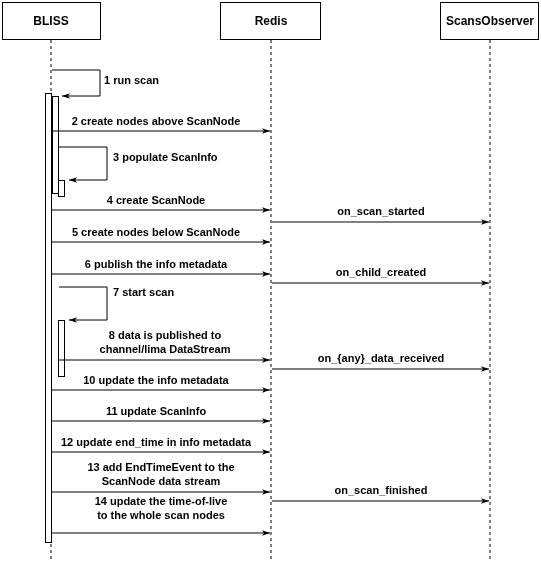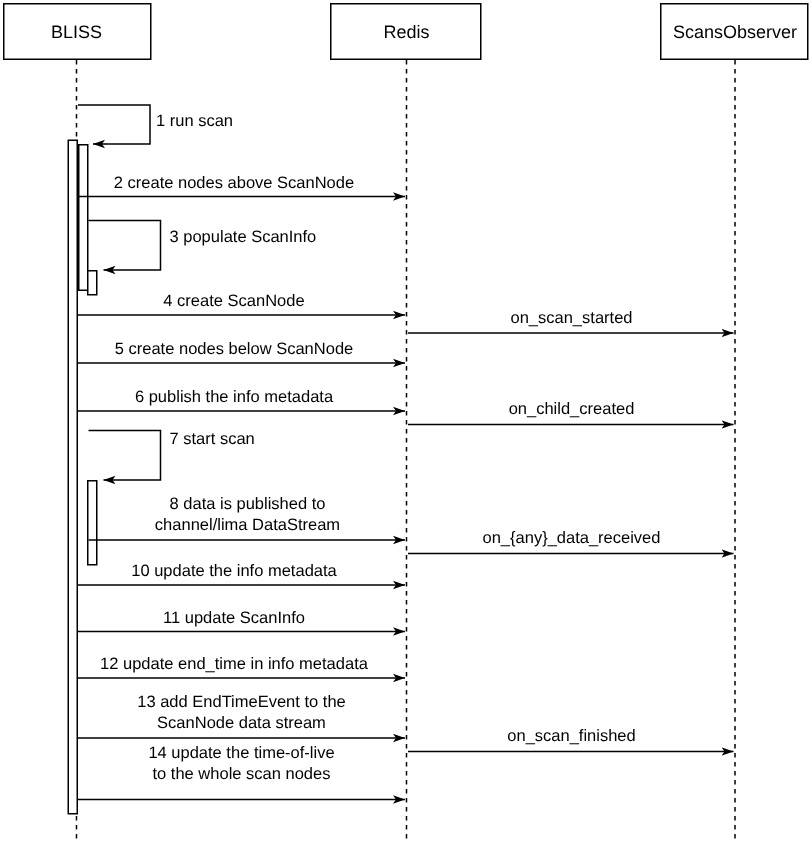--- a/index.html
+++ b/index.html
@@ -11,20 +11,21 @@
   body {
     width: 541px;
     height: 561px;
     font-family: "Liberation Sans", sans-serif;
     overflow: hidden;
   }
   #diagram-root {
     position: relative;
     width: 453px;
     height: 561px;
+    font-weight: bold;
   }
   svg#sequence-diagram {
     display: block;
     width: 541px;
     height: 561px;
     background: #ffffff;
   }
   .lifeline-box {
     fill: #ffffff;
     stroke: #000000;

